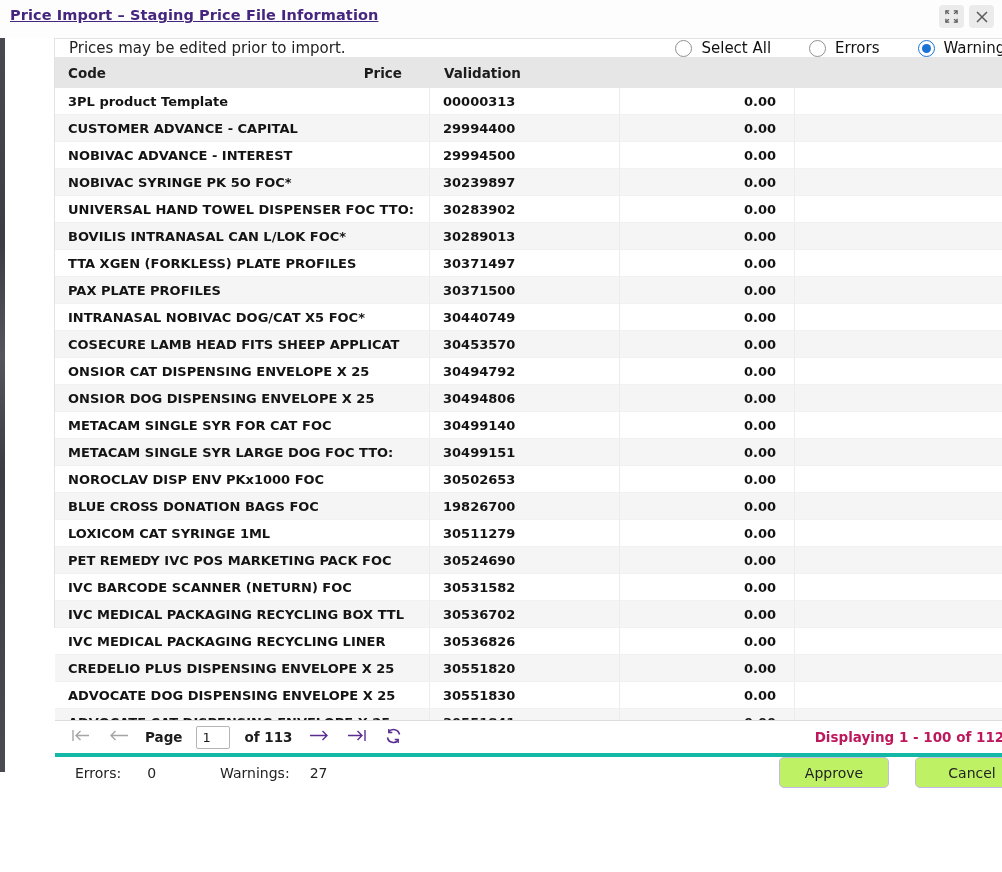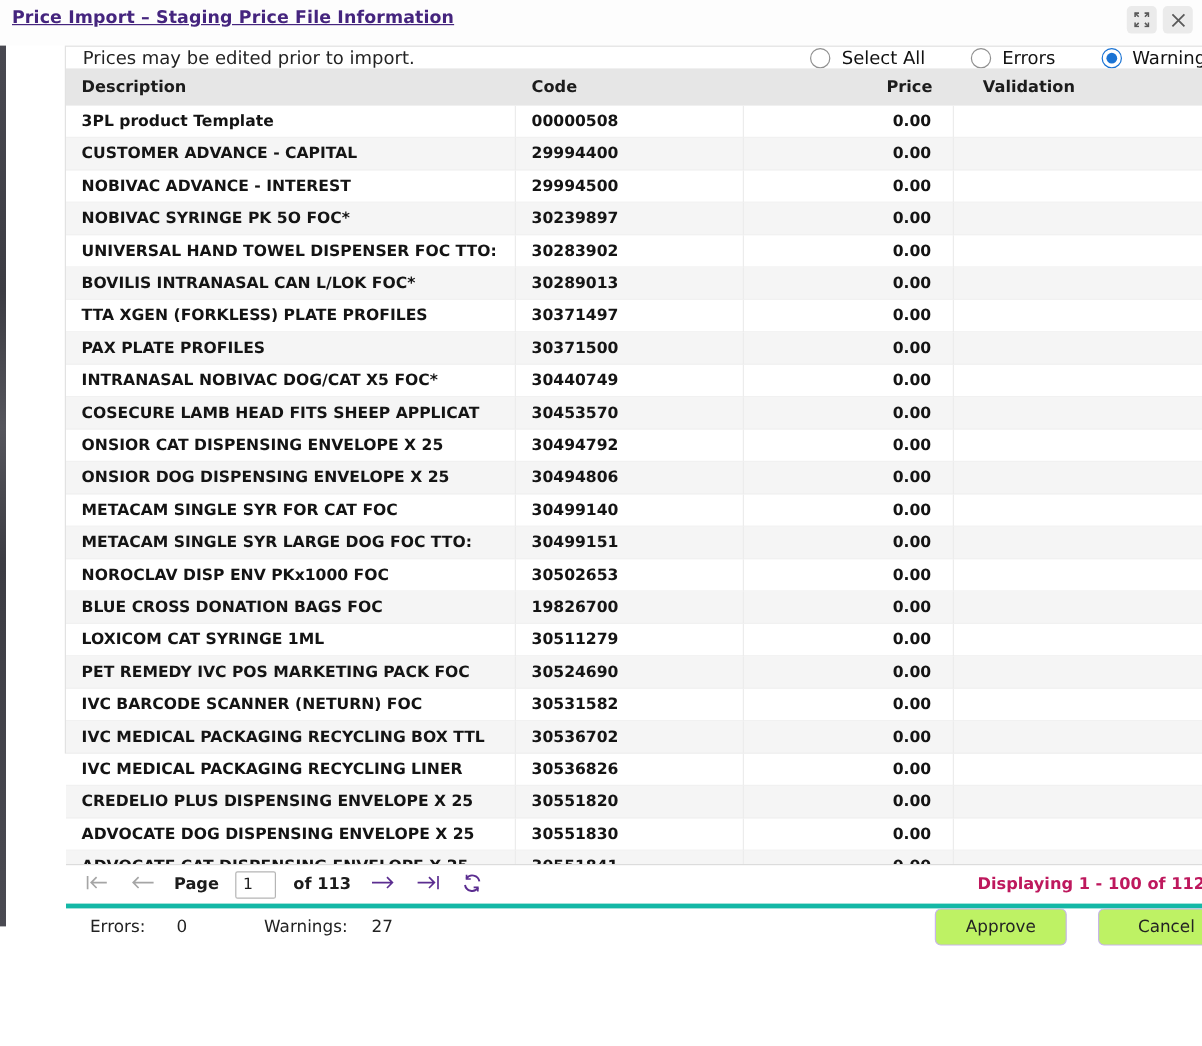--- a/index.html
+++ b/index.html
@@ -131,31 +131,30 @@
         <label class="radio-option selected">
           <span class="radio-circle">
             <span class="dot"></span>
           </span>
           <span class="radio-label">Warnings</span>
         </label>
       </div>
   </div>
 
   <div class="thead">
-    <div class="th desc">Description</div>
     <div class="th code">Code</div>
     <div class="th price">Price</div>
     <div class="th validation">Validation</div>
   </div>
 
   <div class="tbody">
     <div id="rows-host">
   <div class="tr">
     <div class="td desc">3PL product Template</div>
-    <div class="td code">00000508</div>
+    <div class="td code">00000313</div>
     <div class="td price">0.00</div>
     <div class="td validation"></div>
   </div>
 
   <div class="tr">
     <div class="td desc">CUSTOMER ADVANCE - CAPITAL</div>
     <div class="td code">29994400</div>
     <div class="td price">0.00</div>
     <div class="td validation"></div>
   </div>

